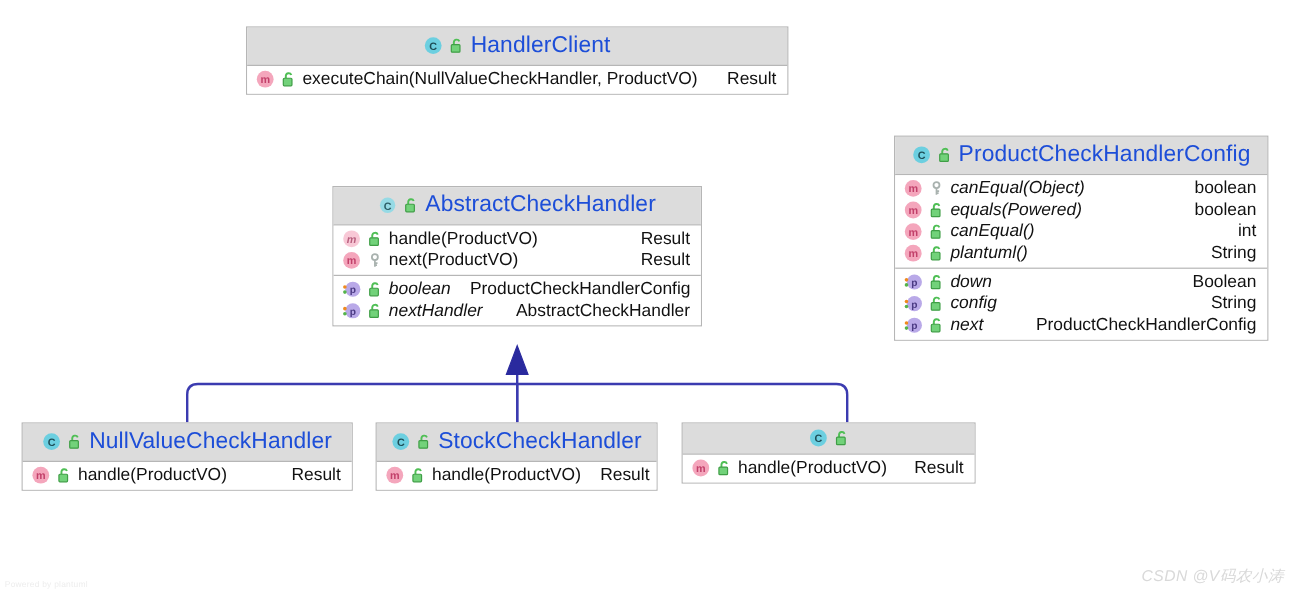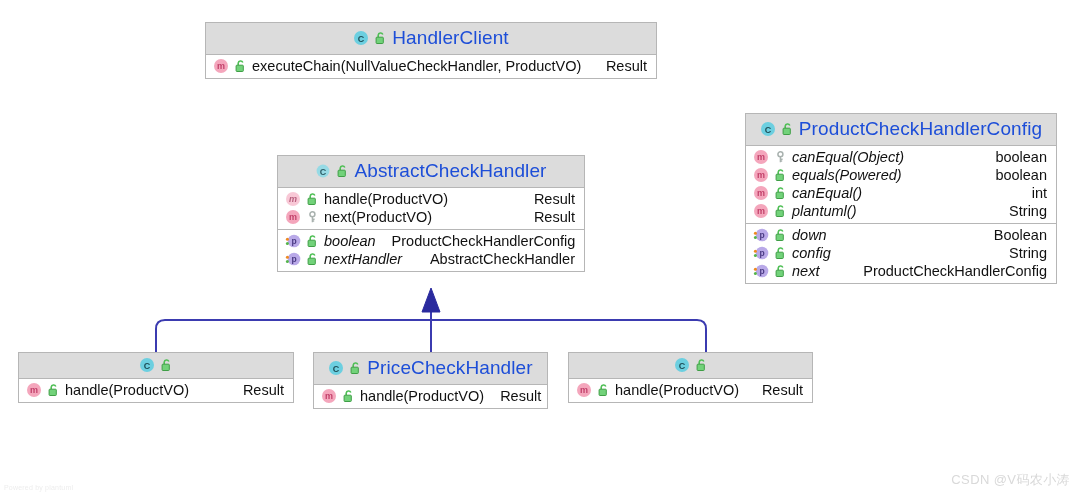--- a/index.html
+++ b/index.html
@@ -92,20 +92,21 @@
 
   
   .watermark-cs {
     position: absolute;
     right: 10px;
     bottom: 6px;
     font-size: 13px;
     color: #d9d9d9;
     letter-spacing: 0.4px;
     white-space: nowrap;
+    font-style: italic;
   }
   .watermark-pl {
     position: absolute;
     left: 4px;
     bottom: 4px;
     font-size: 7px;
     color: #ededed;
     letter-spacing: 0.2px;
     white-space: nowrap;
   }
@@ -419,20 +420,21 @@
           <circle cx="8" cy="8" r="7" fill="#6ccfe0"></circle>
           <text x="8" y="11.6" text-anchor="middle" font-family="Liberation Sans, sans-serif" font-size="9" font-weight="bold" fill="#1d4d56">C</text>
         </svg>
       </span>
       <span class="ico">
         <svg width="13" height="14" viewBox="0 0 13 14">
           <path d="M4.2 6.2 V4.1 a2.4 2.4 0 0 1 4.6 -0.6" fill="none" stroke="#4fbf55" stroke-width="1.6"></path>
           <rect x="2.1" y="6.2" width="7.2" height="6.3" rx="0.8" fill="#72d27a" stroke="#3f9e46" stroke-width="1"></rect>
         </svg>
       </span>
+      <span class="uml-title">NullValueCheckHandler</span>
     </div>
     <div class="uml-section">
       <div class="uml-row">
         <span class="ico">
           <svg width="16" height="16" viewBox="0 0 16 16">
             <circle cx="8" cy="8" r="7" fill="#f4a6bc"></circle>
             <text x="8" y="11.4" text-anchor="middle" font-family="Liberation Sans, sans-serif" font-size="9" font-weight="bold" fill="#c2406a">m</text>
           </svg>
         </span>
         <span class="ico">
@@ -455,21 +457,21 @@
           <circle cx="8" cy="8" r="7" fill="#6ccfe0"></circle>
           <text x="8" y="11.6" text-anchor="middle" font-family="Liberation Sans, sans-serif" font-size="9" font-weight="bold" fill="#1d4d56">C</text>
         </svg>
       </span>
       <span class="ico">
         <svg width="13" height="14" viewBox="0 0 13 14">
           <path d="M4.2 6.2 V4.1 a2.4 2.4 0 0 1 4.6 -0.6" fill="none" stroke="#4fbf55" stroke-width="1.6"></path>
           <rect x="2.1" y="6.2" width="7.2" height="6.3" rx="0.8" fill="#72d27a" stroke="#3f9e46" stroke-width="1"></rect>
         </svg>
       </span>
-      <span class="uml-title">PriceCheckHandler</span>
+      <span class="uml-title">StockCheckHandler</span>
     </div>
     <div class="uml-section">
       <div class="uml-row">
         <span class="ico">
           <svg width="16" height="16" viewBox="0 0 16 16">
             <circle cx="8" cy="8" r="7" fill="#f4a6bc"></circle>
             <text x="8" y="11.4" text-anchor="middle" font-family="Liberation Sans, sans-serif" font-size="9" font-weight="bold" fill="#c2406a">m</text>
           </svg>
         </span>
         <span class="ico">

